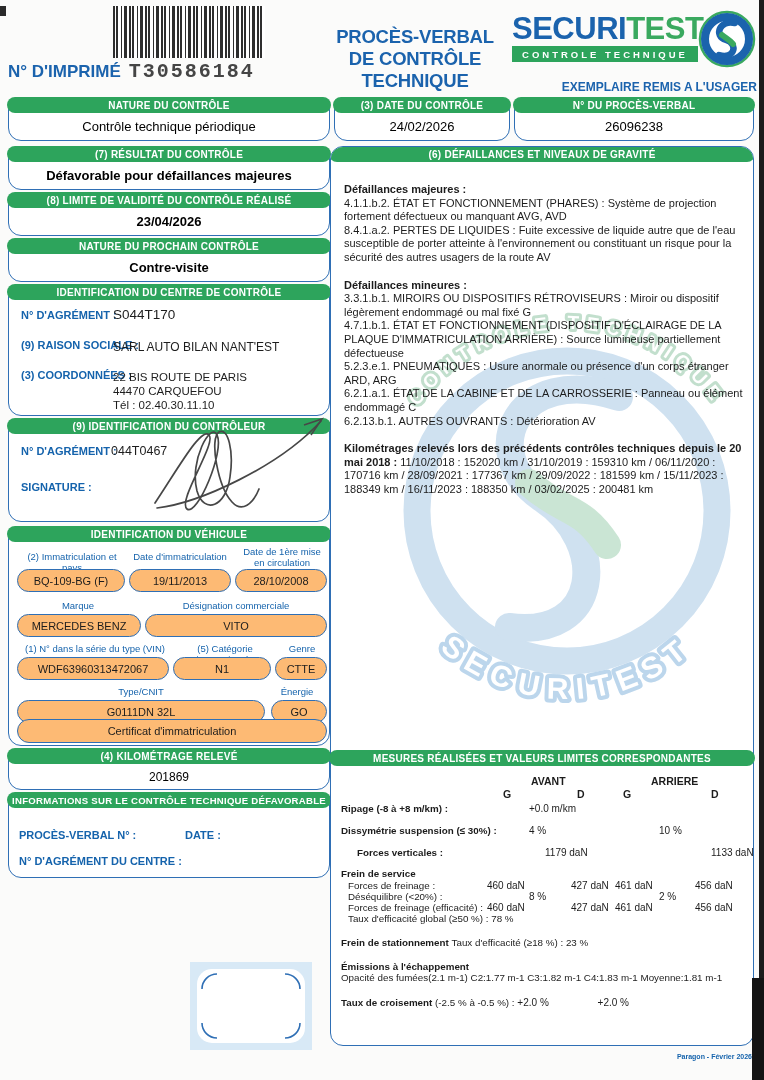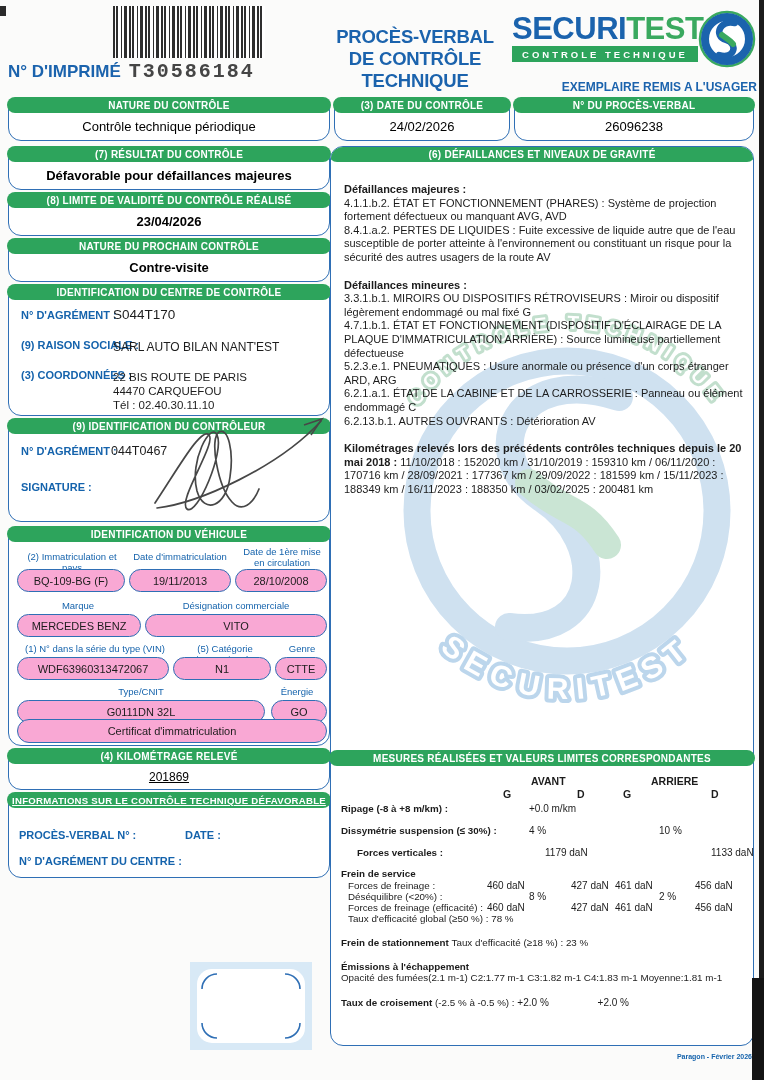--- a/index.html
+++ b/index.html
@@ -28,21 +28,21 @@
   .doc-title { position:absolute; left:295px; top:26px; width:240px; text-align:center; color:#1b63ad;
                font-weight:800; font-size:18.5px; line-height:22px; letter-spacing:-0.2px; }
   .brand { position:absolute; left:512px; top:14px; font-weight:800; font-size:31px; letter-spacing:-0.5px; line-height:30px; }
   .brand .p1 { color:#1b63ad; } .brand .p2 { color:#3aa95f; }
   .brandbar { position:absolute; left:512px; top:46px; width:186px; height:16px; background:#2da45c;
               color:#fff; font-weight:700; font-size:9.5px; letter-spacing:3px; display:flex; align-items:center; justify-content:center; }
   .copy-notice { position:absolute; left:500px; top:80px; width:257px; text-align:right;
                  color:#1b63ad; font-weight:800; font-size:12px; }
 
   
-  .pill { position:absolute; height:23px; border:1.5px solid #2f6fb5; border-radius:12px; background:#f9a8d4;
+  .pill { position:absolute; height:23px; border:1.5px solid #2f6fb5; border-radius:12px; background:#fdba74;
           display:flex; align-items:center; justify-content:center; font-size:11px; color:#1d1d1d; white-space:nowrap; }
   .vlabel { position:absolute; color:#1563ac; font-size:9.5px; text-align:center; line-height:10.5px; }
 
   
   .dtext { position:absolute; left:13px; right:10px; top:36px; font-size:11px; line-height:13.6px; color:#1c1c1c; z-index:2; }
   .dtext p { margin:0; } .gap14 { height:14px; }
 
   
   .mbody { position:absolute; left:10px; right:10px; top:24px; font-size:10px; color:#1c1c1c; }
   .mrow { display:grid; grid-template-columns:146px 42px 42px 44px 44px 36px 46px; align-items:baseline; }
@@ -165,25 +165,25 @@
   <span class="vlabel" style="left:258px;top:160px;width:60px;">Énergie</span>
   <div class="pill" style="left:8px;top:173px;width:248px;">G0111DN 32L</div>
   <div class="pill" style="left:262px;top:173px;width:56px;">GO</div>
 
   <span class="vlabel" style="left:8px;top:200px;width:310px;">Document(s) présenté(s)</span>
   <div class="pill" style="left:8px;top:192px;width:310px;height:24px;top:192px;">Certificat d'immatriculation</div>
 </div>
 
 <div class="sec" style="left:8px;top:748px;width:322px;height:42px;">
   <div class="sechead">(4) KILOMÉTRAGE RELEVÉ</div>
-  <div class="secval" style="font-size:12px;text-decoration:underline;">201869</div>
+  <div class="secval" style="font-size:12px;">201869</div>
 </div>
 
 <div class="sec" style="left:8px;top:792px;width:322px;height:86px;">
-  <div class="sechead" style="font-size:9.6px;text-decoration:underline;">INFORMATIONS SUR LE CONTRÔLE TECHNIQUE DÉFAVORABLE</div>
+  <div class="sechead" style="font-size:9.6px;">INFORMATIONS SUR LE CONTRÔLE TECHNIQUE DÉFAVORABLE</div>
   <span class="flabel" style="left:10px;top:36px;">PROCÈS-VERBAL N° :</span>
   <span class="flabel" style="left:176px;top:36px;">DATE :</span>
   <span class="flabel" style="left:10px;top:62px;">N° D'AGRÉMENT DU CENTRE :</span>
 </div>
 
 <div class="stamp">
   <svg width="122" height="88" viewBox="0 0 122 88">
     <rect x="7" y="7" width="108" height="74" rx="15" fill="#fff"></rect>
     <path d="M 12,27 A 15,15 0 0 1 27,12" fill="none" stroke="#2f6fb5" stroke-width="1.6"></path>
     <path d="M 95,12 A 15,15 0 0 1 110,27" fill="none" stroke="#2f6fb5" stroke-width="1.6"></path>

